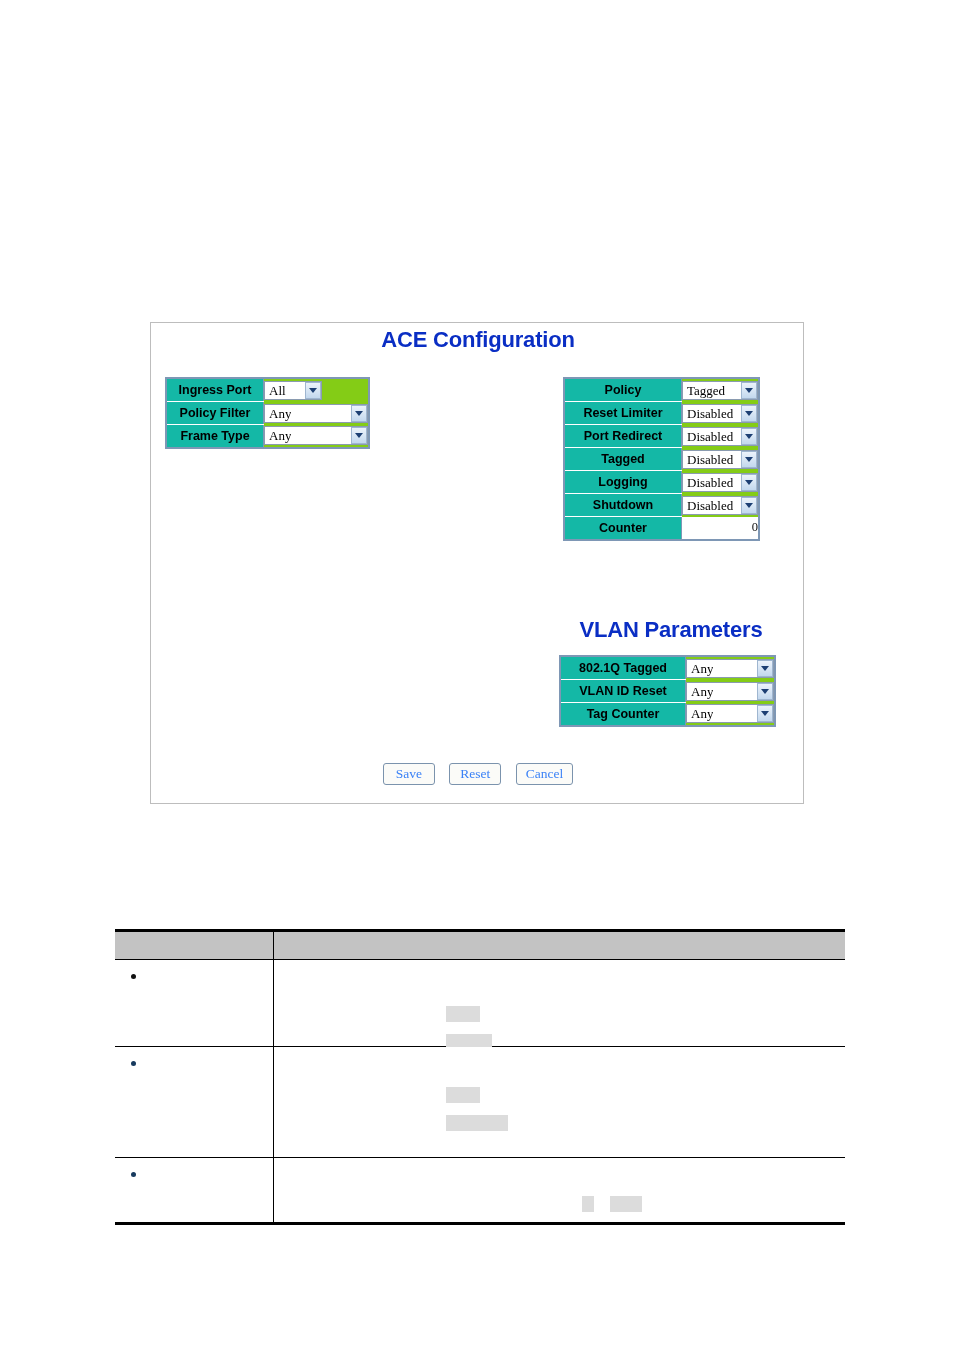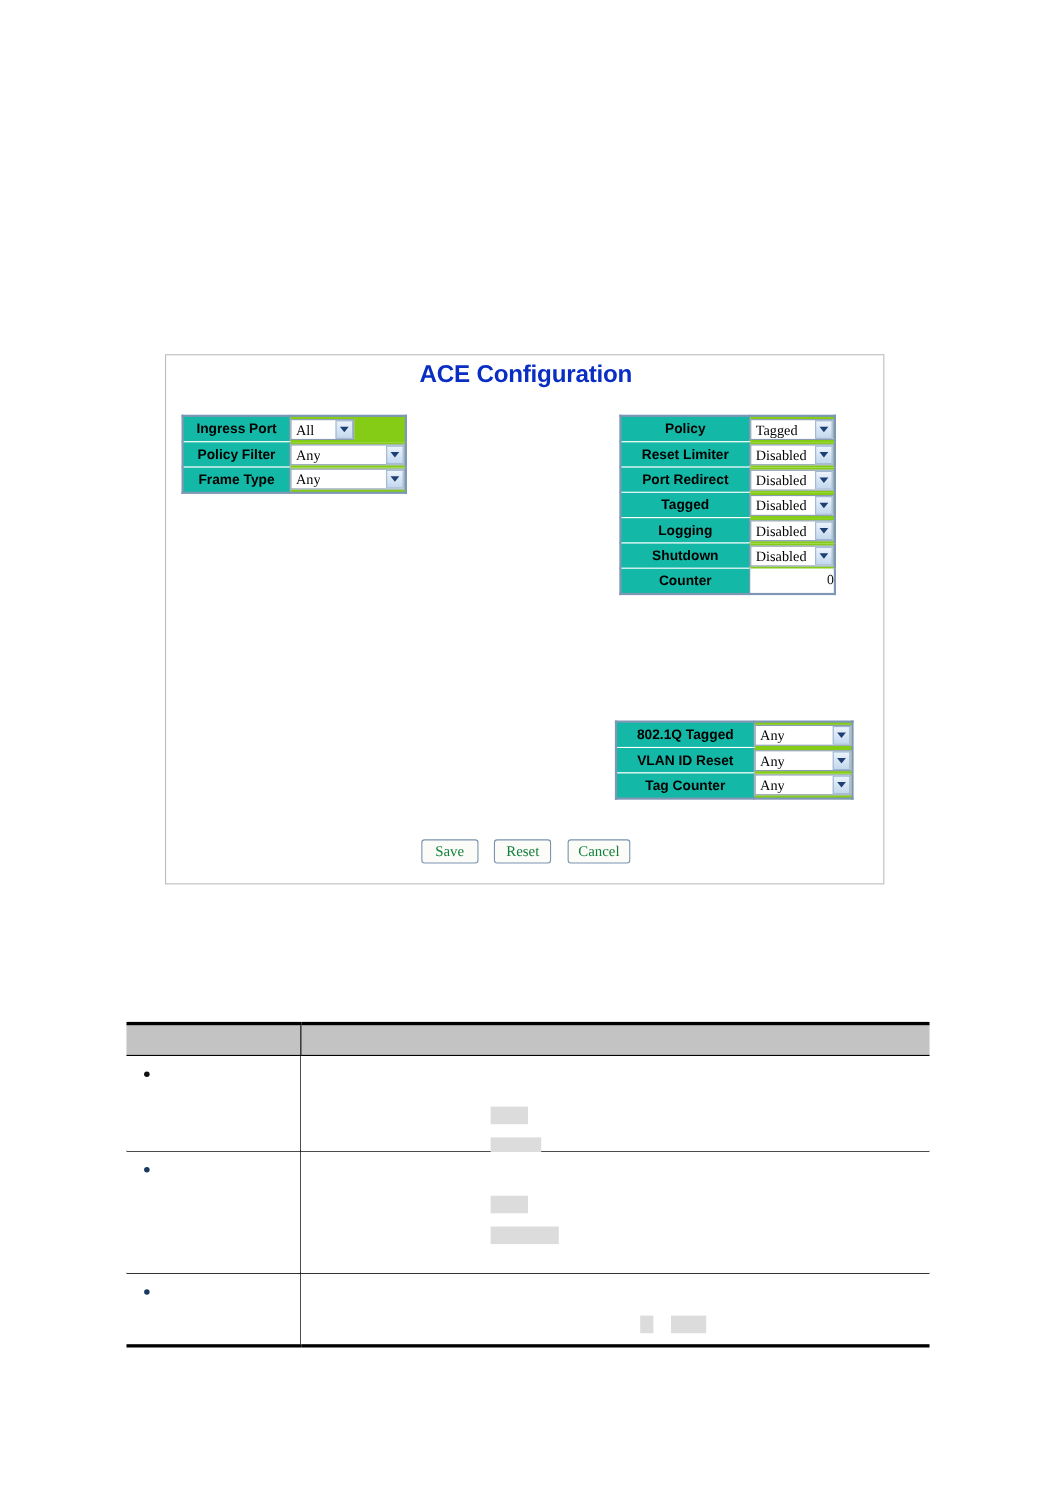--- a/index.html
+++ b/index.html
@@ -157,21 +157,21 @@
     height: 22px;
     line-height: 20px;
     margin: 0 5px;
     padding: 0 9px;
     box-sizing: border-box;
     border: 1px solid #7b93ad;
     border-radius: 3px;
     background: #fbfbf8;
     font-family: "Liberation Serif", serif;
     font-size: 13.5px;
-    color: #15803d;
+    color: #3b82f6;
     text-align: center;
   }
 
   
   #desc-table {
     position: absolute;
     left: 115px;
     top: 929px;
     width: 730px;
     border-collapse: collapse;
@@ -315,20 +315,21 @@
           </span>
         </td>
       </tr>
       <tr>
         <td class="cfg-label">Counter</td>
         <td class="counter-val">0</td>
       </tr>
     </tbody>
   </table>
 
+  <div id="vlan-title" class="panel-title">VLAN Parameters</div>
 
   <table id="vlan-group" class="cfg-table">
     <tbody>
       <tr>
         <td class="cfg-label">802.1Q Tagged</td>
         <td class="cfg-val">
           <span class="sel sel-w88">
             <span class="sel-text">Any</span>
             <span class="sel-arrow"></span>
           </span>

